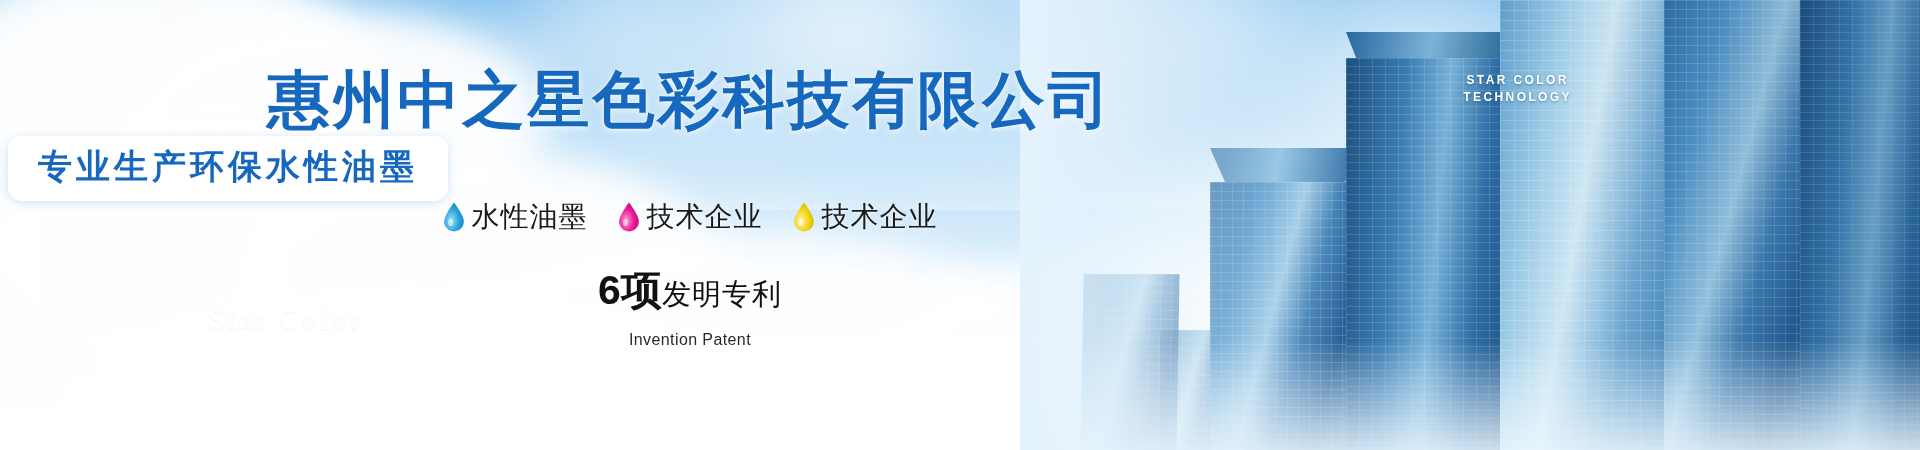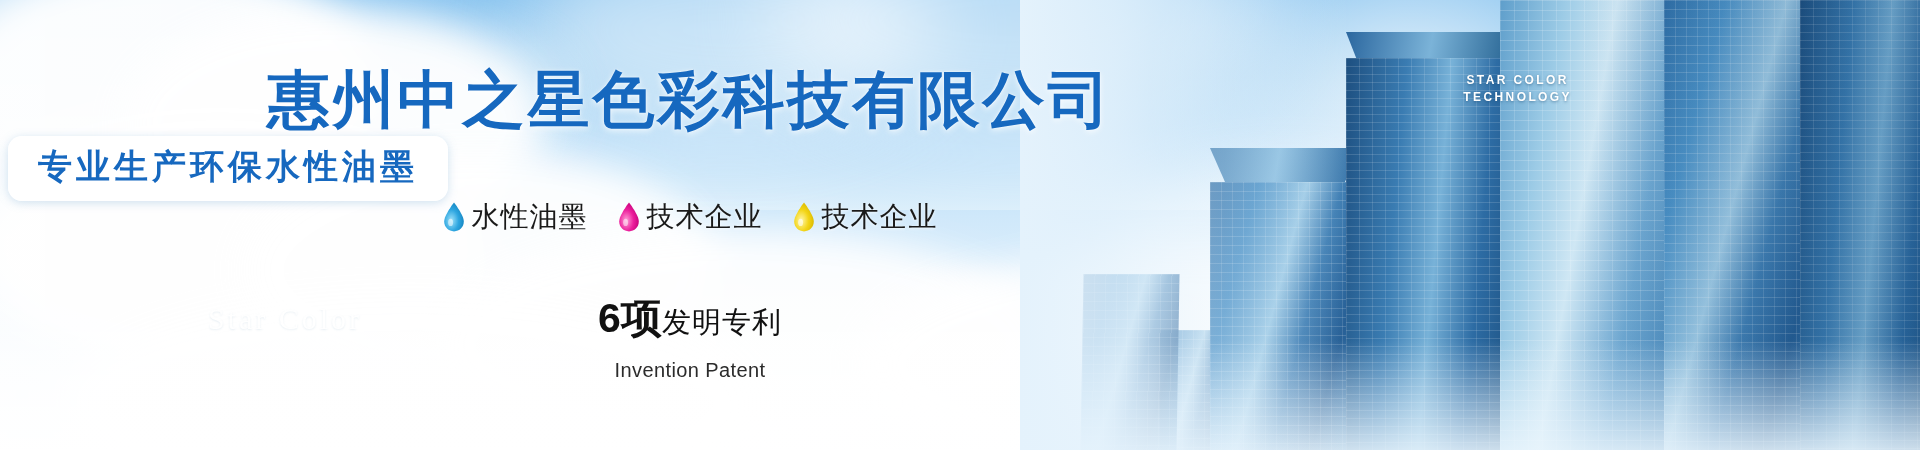--- a/index.html
+++ b/index.html
@@ -178,36 +178,36 @@
   }
   .ink .drop svg{ display:block; width:100%; height:100%; }
   .ink .lbl{
     display:inline-block; vertical-align:middle;
     font-size:28px; font-weight:500; color:#1a1a1a; letter-spacing:1px;
     text-shadow:0 1px 3px rgba(255,255,255,.8);
   }
 
   .creds{
     position:absolute; left:0; top:268px; width:1380px;
-    text-align:center; white-space:nowrap; font-size:0;margin-top:28px;
+    text-align:center; white-space:nowrap; font-size:0;
   }
   .cred{
     display:inline-block; vertical-align:top; margin:0 18px; text-align:center;
   }
   .cred .cn{ font-size:0; line-height:44px; white-space:nowrap; }
   .cred .big{
     font-size:41px; font-weight:700; color:#111; letter-spacing:0;
     text-shadow:0 1px 3px rgba(255,255,255,.7);
   }
   .cred .small{
     font-size:29px; font-weight:500; color:#111; letter-spacing:1px;
     text-shadow:0 1px 3px rgba(255,255,255,.7);
   }
   .cred .en{
-    font-size:20px; color:#2b2b2b; letter-spacing:.4px; margin-top:5px;
+    font-size:16px; color:#2b2b2b; letter-spacing:.4px; margin-top:5px;
     text-shadow:0 1px 2px rgba(255,255,255,.8);
   }
 </style>
 </head>
 <body>
 
 <div class="banner">
 
   <div class="sky-top"></div>
   <div class="cloud vsoft cl5"></div>

